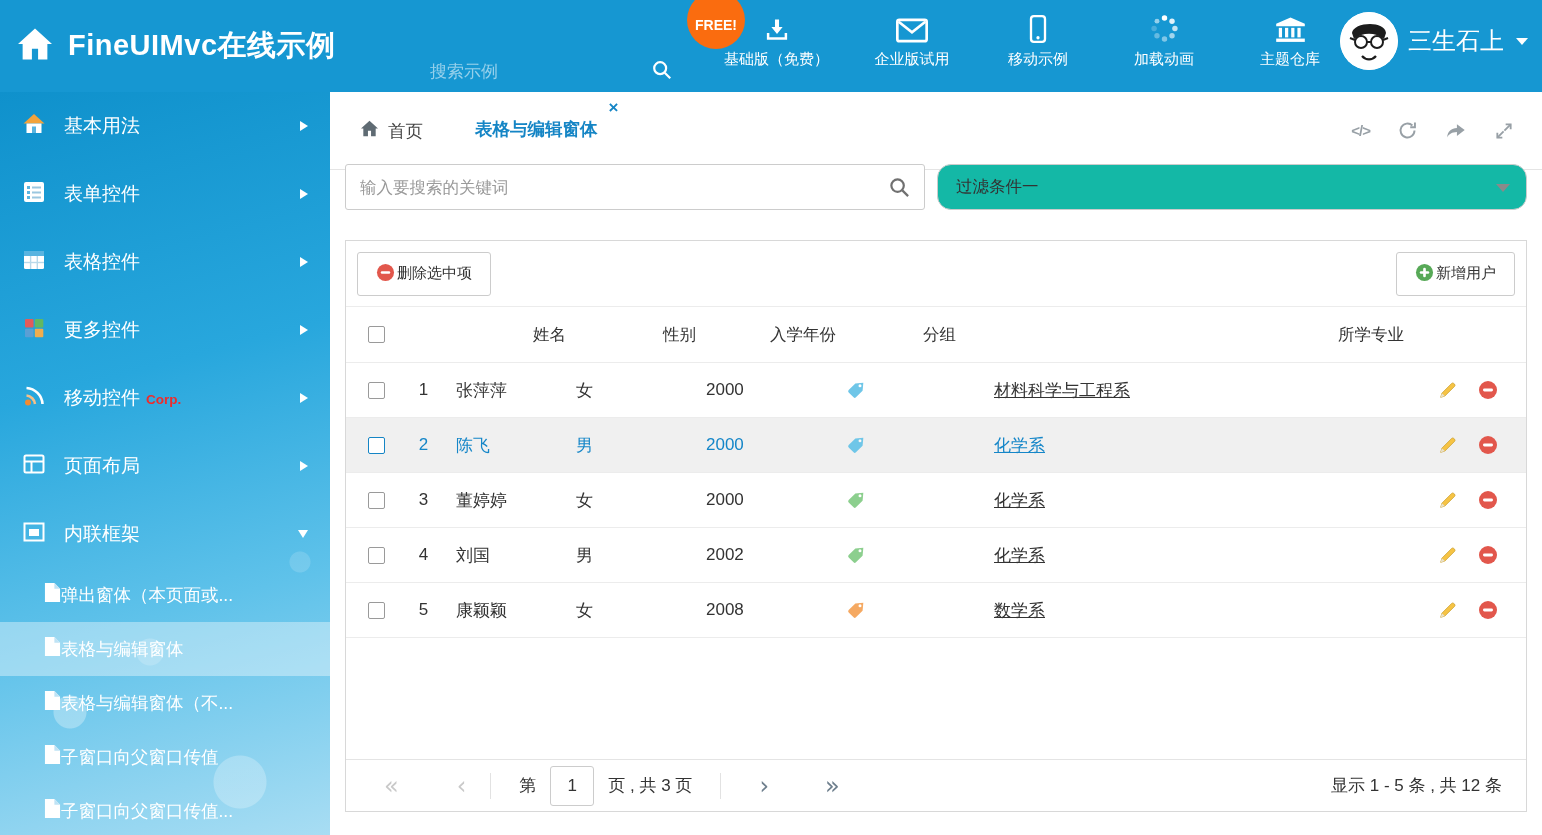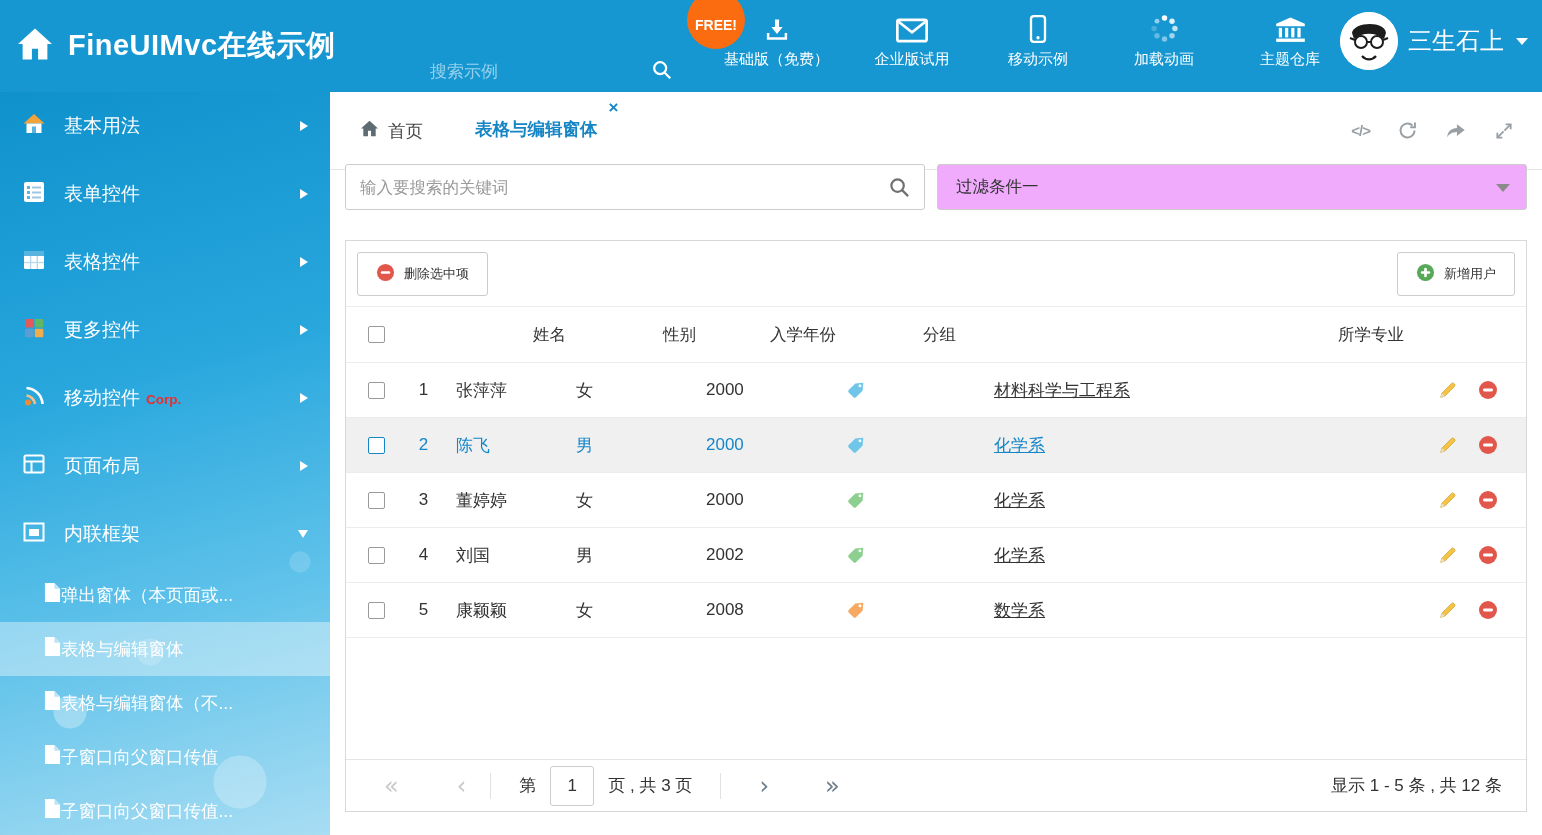--- a/index.html
+++ b/index.html
@@ -48,26 +48,26 @@
   .tab-close { position:absolute; top:7px; right:9px; color:#1585c5; font-size:17px; font-weight:bold; line-height:1; cursor:pointer; }
   .tab-tools { margin-left:auto; display:flex; align-items:center; gap:27px; padding-right:28px; color:#98a0a6; }
   .tool-ico { cursor:pointer; display:flex; align-items:center; }
   .tool-code { font-size:15px; font-weight:bold; letter-spacing:-1px; }
 
   .filter-row { position:absolute; left:15px; top:72px; width:1182px; height:46px; display:flex; gap:12px; }
   .search-box { position:relative; width:580px; height:46px; border:1px solid #ccc; border-radius:3px; background:#fff; }
   .search-box input { width:100%; height:100%; border:none; outline:none; padding:0 46px 0 14px; font-size:16.5px; color:#333; background:transparent; }
   .search-box input::placeholder { color:#9a9a9a; }
   .search-box .mag { position:absolute; right:13px; top:11px; }
-  .select-box { flex:1; height:46px; border:1px solid #ccc; border-radius:3px; display:flex; align-items:center; padding:0 18px; font-size:16.5px; color:#333; position:relative; cursor:pointer; background:#f0abfc; }
+  .select-box { flex:1; height:46px; border:1px solid #ccc; border-radius:14px; display:flex; align-items:center; padding:0 18px; font-size:16.5px; color:#333; position:relative; cursor:pointer; background:#14b8a6; }
   .caret-down-g { position:absolute; right:16px; top:19px; width:0; height:0; border-left:7px solid transparent; border-right:7px solid transparent; border-top:8px solid #8a8a8a; }
 
   .panel { position:absolute; left:15px; top:148px; width:1182px; height:572px; border:1px solid #d8d8d8; display:flex; flex-direction:column; background:#fff; }
   .toolbar { height:66px; flex:none; display:flex; align-items:center; padding:0 11px; border-bottom:1px solid #ececec; }
-  .btn { display:inline-flex; align-items:center; gap:9px; height:44px; padding:0 18px; background:#fff; border:1px solid #ccc; border-radius:3px; font-size:13px; color:#333; cursor:pointer; }
+  .btn { display:inline-flex; align-items:center; gap:2px; height:44px; padding:0 18px; background:#fff; border:1px solid #ccc; border-radius:3px; font-size:15px; color:#333; cursor:pointer; }
   .btn-add { margin-left:auto; }
 
   .grid-row { display:grid; grid-template-columns:55px 45px 120px 130px 140px 120px 1fr 122px; align-items:center; height:55px; flex:none; border-bottom:1px solid #ececec; font-size:17px; color:#333; }
   .thead { height:56px; font-size:16.5px;text-align:right; }
   .c-check { padding-left:22px; display:flex; align-items:center; }
   .c-idx { text-align:center; }
   .c-pad { padding-left:10px; }
   .c-group { padding-left:10px; display:flex; align-items:center; }
   .c-actions { display:flex; align-items:center; justify-content:flex-end; gap:20px; padding-right:28px; }
   .checkbox { width:17px; height:17px; border:1px solid #9a9a9a; border-radius:2px; background:#fff; display:inline-block; cursor:pointer; }

